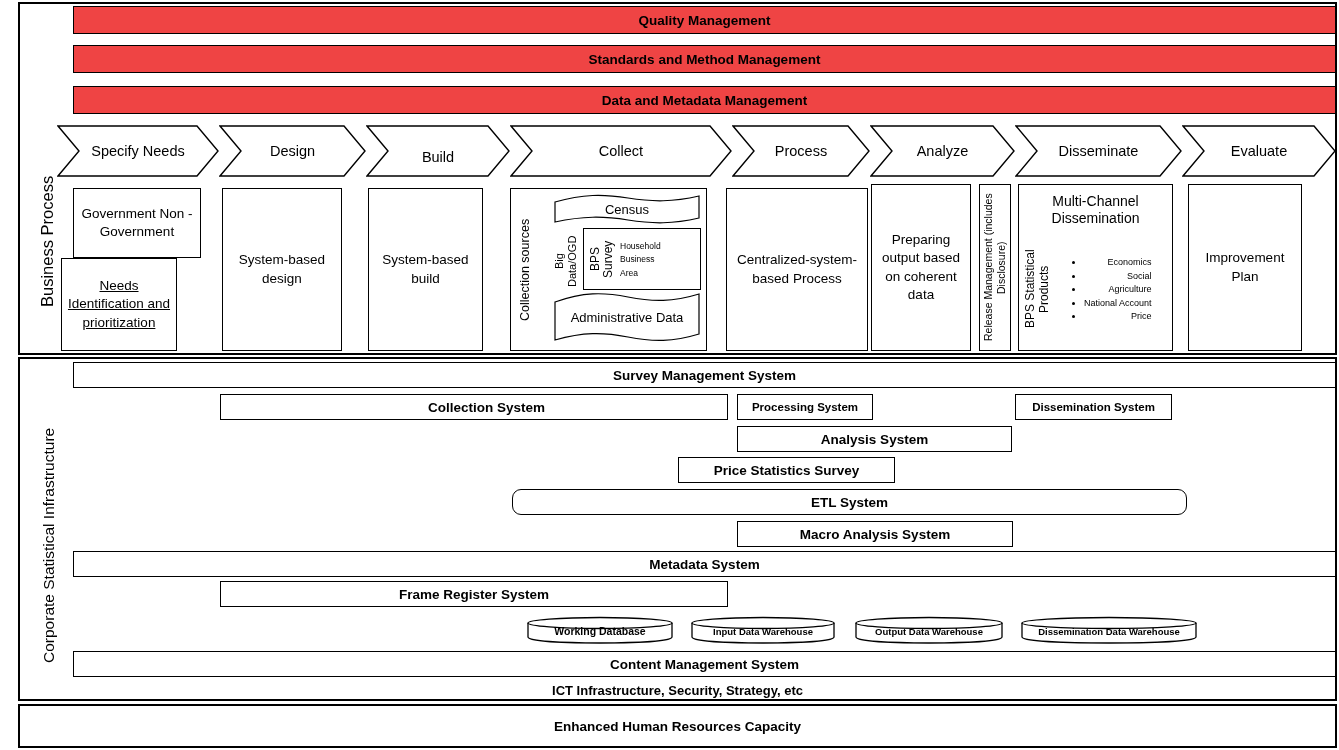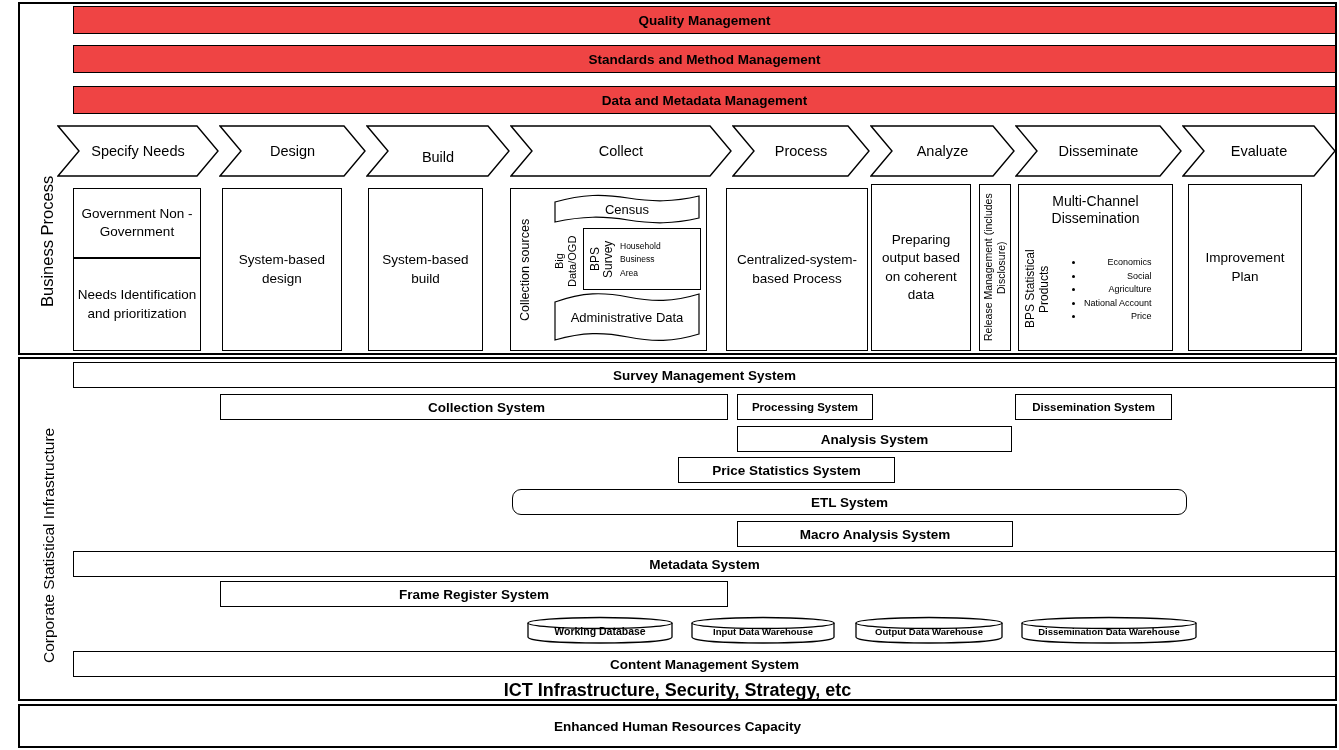--- a/index.html
+++ b/index.html
@@ -116,21 +116,21 @@
   </div>
 
   <div class="chev" style="left:1182px;top:125px;width:154px;height:52px;">
     <svg width="154" height="52" viewBox="0 0 154 52">
       <path d="M1,1 L132,1 L153,26 L132,51 L1,51 L22,26 Z" fill="#fff" stroke="#000" stroke-width="1.4"></path>
     </svg>
     <span>Evaluate</span>
   </div>
 
   <div class="pbox" style="left:73px;top:188px;width:128px;height:70px;">Government Non - Government</div>
-  <div class="pbox" style="left:73px;top:258px;width:128px;height:93px;">Needs Identification and prioritization</div>
+  <div class="pbox" style="left:61px;top:258px;width:116px;height:93px;text-decoration:underline;">Needs Identification and prioritization</div>
 
   <div class="pbox" style="left:222px;top:188px;width:120px;height:163px;">System-based design</div>
 
   <div class="pbox" style="left:368px;top:188px;width:115px;height:163px;">System-based build</div>
 
   <div class="pbox" style="left:510px;top:188px;width:197px;height:163px;padding:0;"></div>
 
   <div class="abs vtxt" style="left:514px;top:194px;width:22px;height:152px;display:flex;align-items:center;
               justify-content:center;font-size:12.5px;">Collection sources</div>
 
@@ -190,21 +190,21 @@
   <div class="sysbar" style="left:73px;top:362px;width:1263px;height:26px;font-size:13.5px;">Survey Management System</div>
 
   <div class="sysbar" style="left:220px;top:394px;width:508px;height:26px;font-size:13.5px;padding-left:25px;">Collection System</div>
 
   <div class="sysbar" style="left:737px;top:394px;width:136px;height:26px;font-size:11.5px;">Processing System</div>
 
   <div class="sysbar" style="left:1015px;top:394px;width:157px;height:26px;font-size:11.5px;">Dissemination System</div>
 
   <div class="sysbar" style="left:737px;top:426px;width:275px;height:26px;font-size:13.5px;">Analysis System</div>
 
-  <div class="sysbar" style="left:678px;top:457px;width:217px;height:26px;font-size:13.5px;">Price Statistics System</div>
+  <div class="sysbar" style="left:678px;top:457px;width:217px;height:26px;font-size:13.5px;">Price Statistics Survey</div>
 
   <div class="sysbar" style="left:512px;top:489px;width:675px;height:26px;font-size:13.5px;border-radius:9px;">ETL System</div>
 
   <div class="sysbar" style="left:737px;top:521px;width:276px;height:26px;font-size:13.5px;">Macro Analysis System</div>
 
   <div class="sysbar" style="left:73px;top:551px;width:1263px;height:26px;font-size:13.5px;">Metadata System</div>
 
   <div class="sysbar" style="left:220px;top:581px;width:508px;height:26px;font-size:13.5px;">Frame Register System</div>
 
   <div class="db" style="left:526px;top:616px;width:148px;height:28px;">
@@ -235,18 +235,18 @@
     <svg width="178" height="28" viewBox="0 0 178 28">
       <path d="M2,7 L2,21 C2,25 42,27 89,27 C136,27 176,25 176,21 L176,7" fill="#fff" stroke="#000" stroke-width="1.3"></path>
       <ellipse cx="89" cy="7" rx="87" ry="5.5" fill="#fff" stroke="#000" stroke-width="1.3"></ellipse>
     </svg>
     <span style="font-size:9.5px;">Dissemination Data Warehouse</span>
   </div>
 
   <div class="sysbar" style="left:73px;top:651px;width:1263px;height:26px;font-size:13.5px;">Content Management System</div>
 
   <div class="abs" style="left:19px;top:678px;width:1317px;height:24px;display:flex;align-items:center;
-              justify-content:center;font-weight:bold;font-size:18px;">ICT Infrastructure, Security, Strategy, etc</div>
+              justify-content:center;font-weight:bold;font-size:13px;">ICT Infrastructure, Security, Strategy, etc</div>
 
   <div class="abs" style="left:19px;top:705px;width:1317px;height:42px;display:flex;align-items:center;
               justify-content:center;font-weight:bold;font-size:13.5px;">Enhanced Human Resources Capacity</div>
 
 </div>
 
 </body></html>

